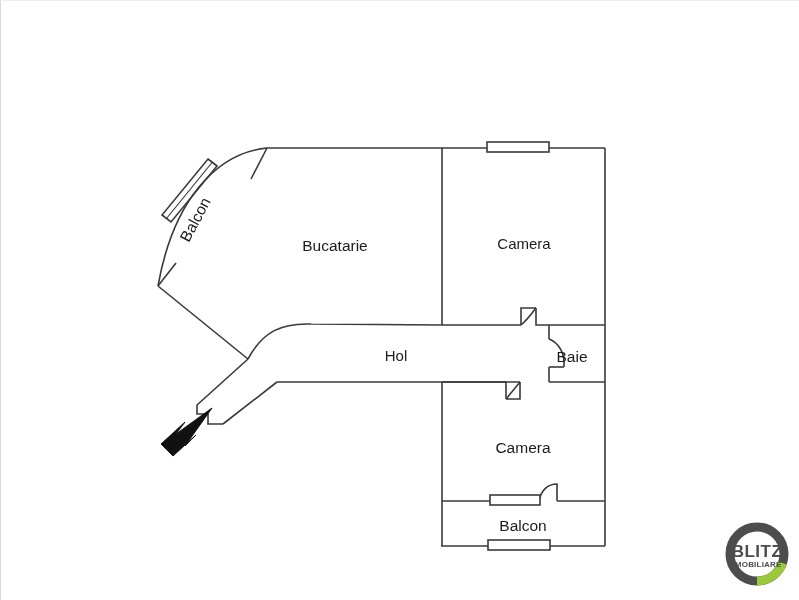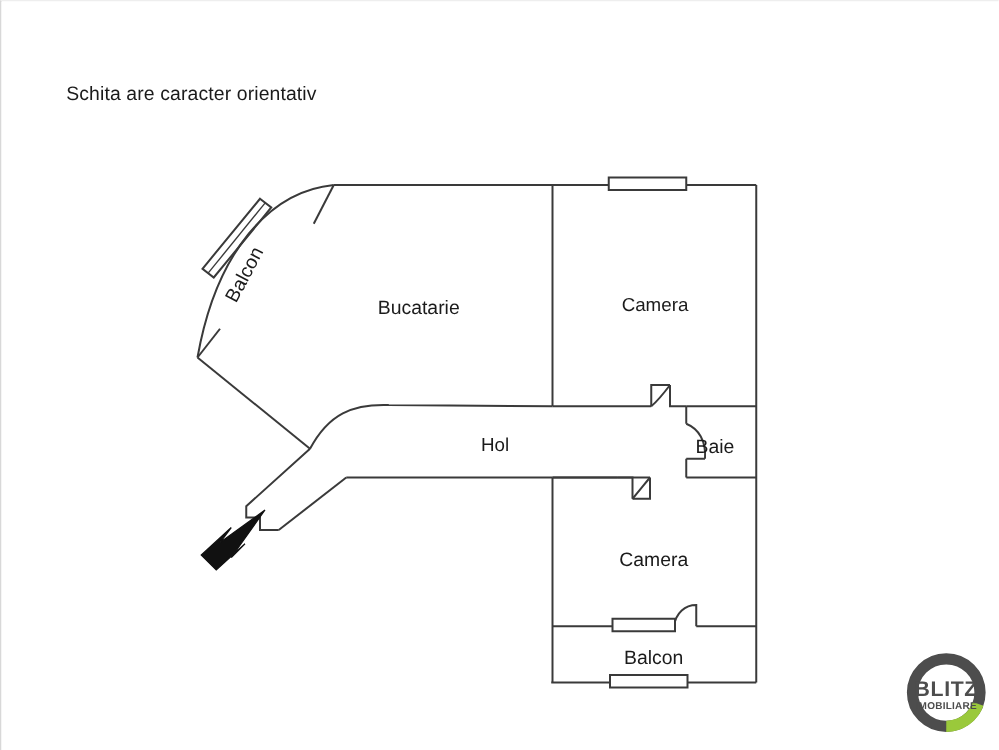--- a/index.html
+++ b/index.html
@@ -46,21 +46,20 @@
     top: 518px;
     width: 70px;
     height: 70px;
   }
 </style>
 </head>
 <body>
 
 <div id="page">
 
-  <div id="title">Schita are caracter orientativ</div>
 
   <svg id="plan-svg" viewBox="0 0 799 600">
     <g fill="none" stroke="#3a3a3a" stroke-width="1.6" stroke-linejoin="miter" stroke-linecap="butt">
 
       <path d="M 266 147 L 604 147"></path>
 
       <path d="M 604 147 L 604 545"></path>
 
       <path d="M 440 545 L 604 545"></path>
 

